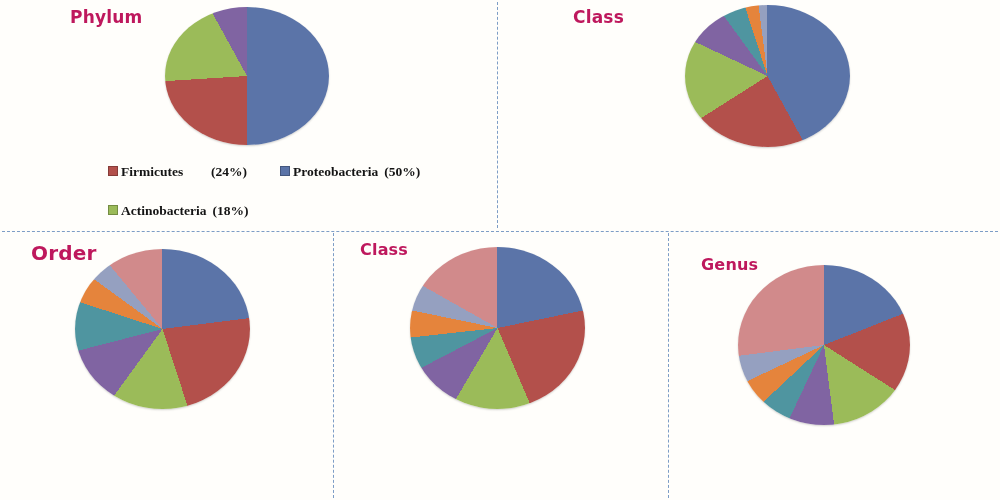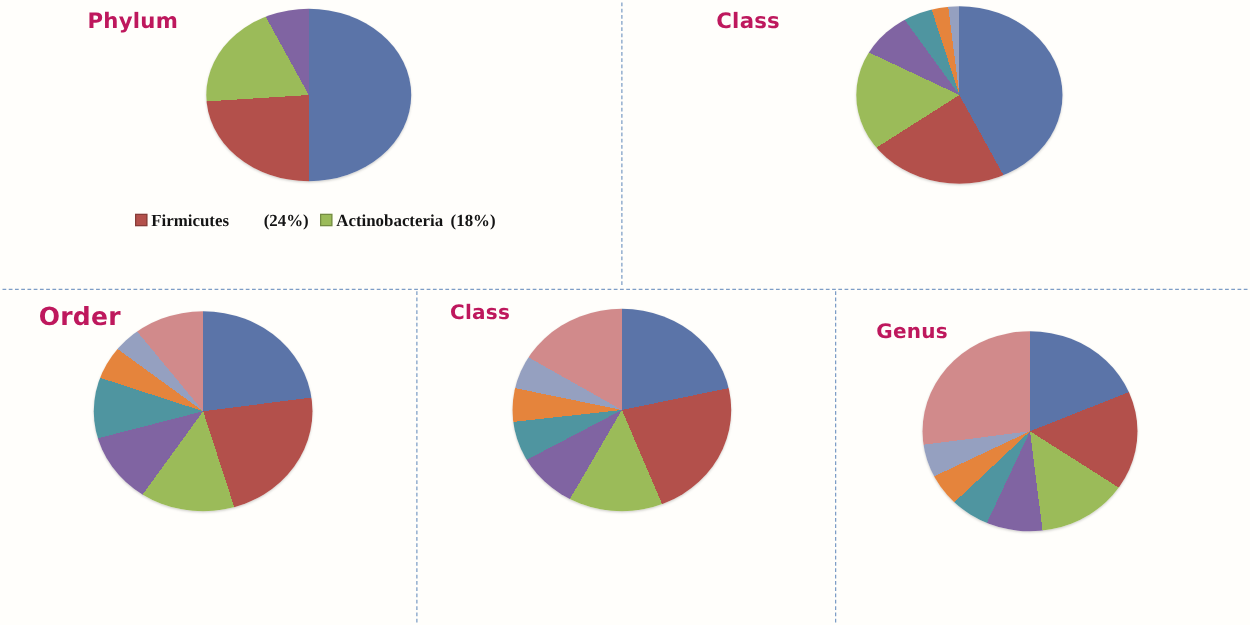--- a/index.html
+++ b/index.html
@@ -55,42 +55,47 @@
     margin-right:3px;position:relative;top:0px;
   }
   .lname{display:inline-block;}
   .lpct{display:inline-block;text-align:right;}
 
   
   .legend-top .lgd-item{font-size:13.5px;line-height:15px;}
   .legend-top .sw{width:8px;height:8px;}
 
   
-  #legend-phylum{left:108px;top:153px;grid-template-columns:148px 175px;row-gap:17px;column-gap:0px;}
+  #legend-phylum{left:108px;top:164px;grid-template-columns:148px 175px;row-gap:17px;column-gap:0px;gap:24px;}
   #legend-phylum .lname{min-width:84px;}
-  #legend-phylum .lpct{min-width:42px;margin-top:16px;}
+  #legend-phylum .lpct{min-width:42px;}
 </style>
 </head>
 <body>
 
 <div class="figure">
 
   <div class="divider div-v" style="left:497px;top:2px;height:226px;"></div>
   <div class="divider div-h" style="left:2px;top:231px;width:996px;"></div>
   <div class="divider div-v" style="left:333px;top:233px;height:265px;"></div>
   <div class="divider div-v" style="left:668px;top:233px;height:265px;"></div>
 
   <div class="panel" id="panel-phylum">
     <div class="ttl" style="left:70px;top:7px;font-size:17px;">Phylum</div>
     <div class="pie" id="pie-phylum" style="left: 165px; top: 7px; width: 164px; height: 138px; background: conic-gradient(rgb(91, 116, 168) 0deg, rgb(91, 116, 168) 180deg, rgb(179, 80, 75) 180deg, rgb(179, 80, 75) 266.4deg, rgb(155, 187, 89) 266.4deg, rgb(155, 187, 89) 331.2deg, rgb(128, 100, 162) 331.2deg, rgb(128, 100, 162) 360deg);"></div>
     <div class="legend legend-top" id="legend-phylum">
         <div class="lgd-item">
           <span class="sw" style="background: rgb(179, 80, 75);"></span>
           <span class="lname">Firmicutes</span>
           <span class="lpct">(24%)</span>
+        </div>
+        <div class="lgd-item">
+          <span class="sw" style="background: rgb(91, 116, 168);"></span>
+          <span class="lname">Proteobacteria</span>
+          <span class="lpct">(50%)</span>
         </div>
         <div class="lgd-item">
           <span class="sw" style="background: rgb(155, 187, 89);"></span>
           <span class="lname">Actinobacteria</span>
           <span class="lpct">(18%)</span>
         </div>
       </div>
   </div>
 
   <div class="panel" id="panel-class">

